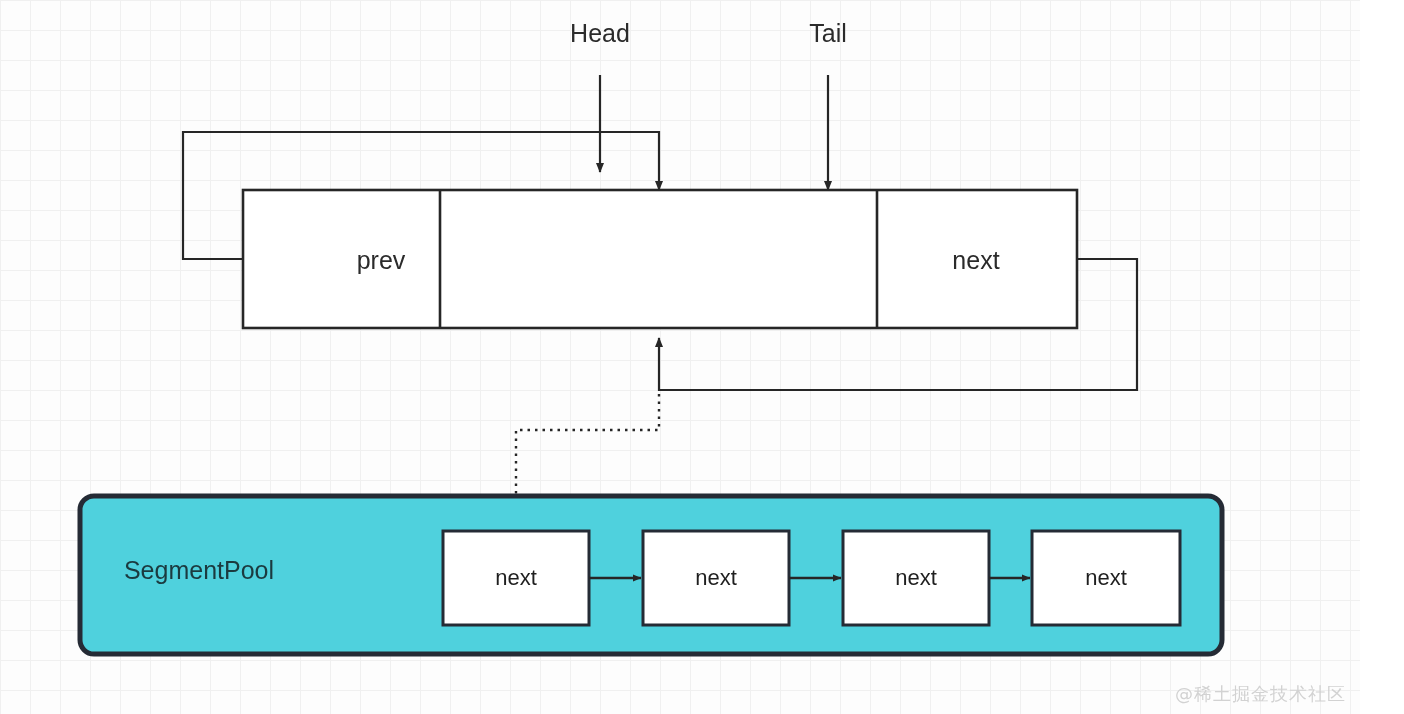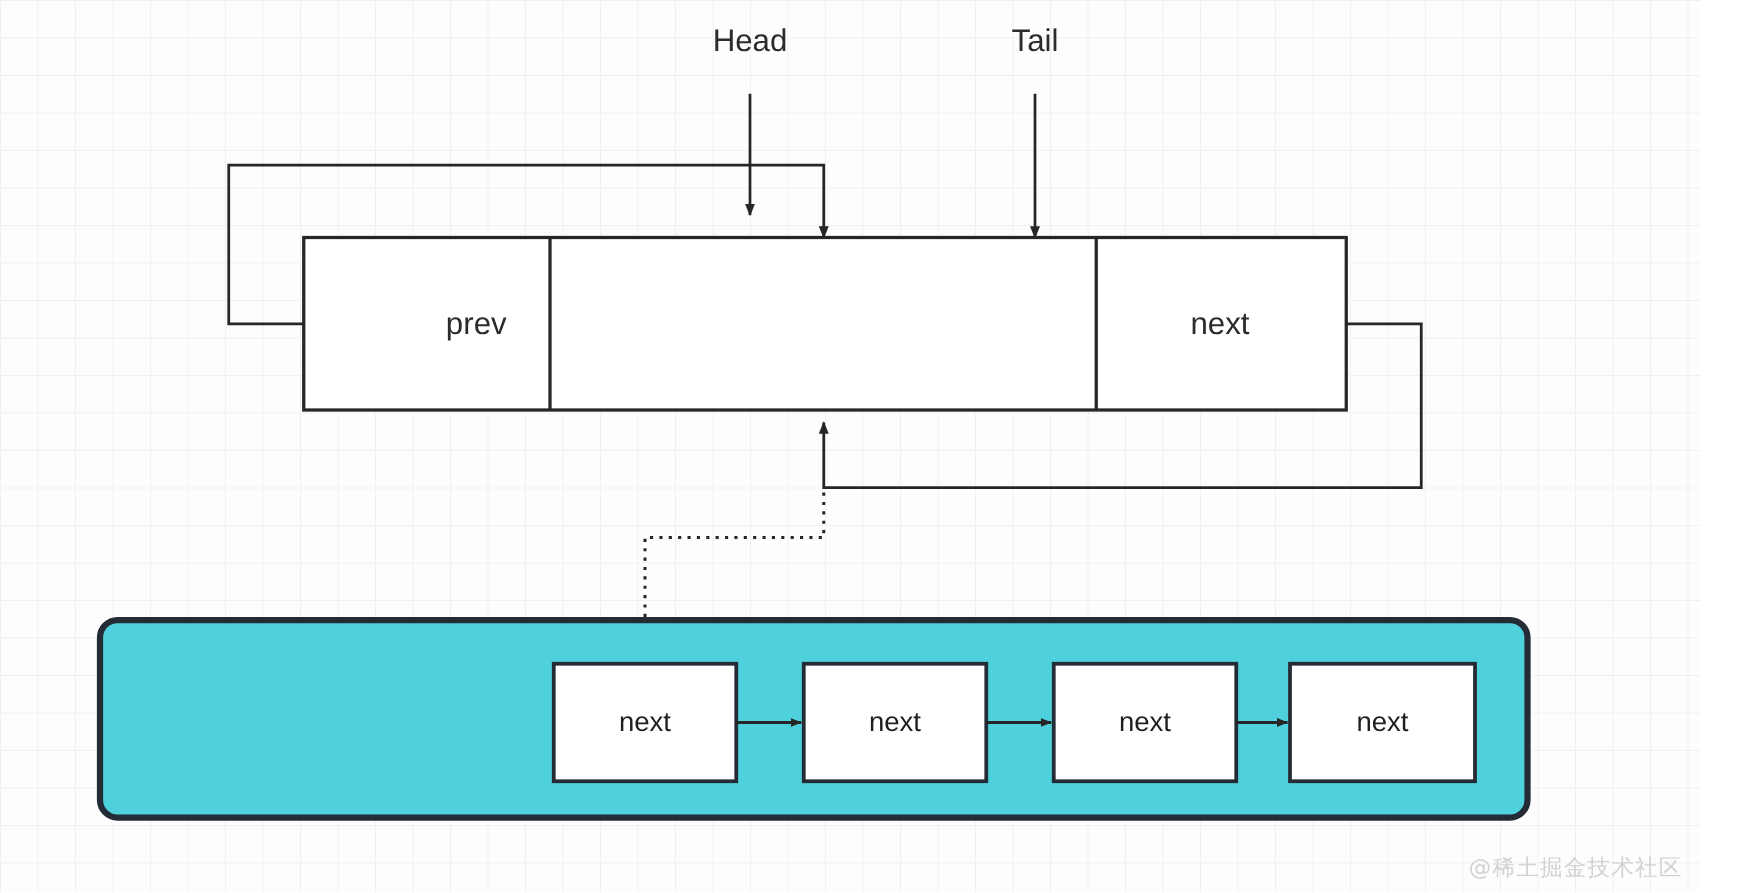--- a/index.html
+++ b/index.html
@@ -125,20 +125,21 @@
   </svg>
 
   <div class="lbl lbl-center" id="head-label">Head</div>
 
   <div class="lbl lbl-center" id="tail-label">Tail</div>
 
   <div class="lbl lbl-center" id="prev-label">prev</div>
 
   <div class="lbl lbl-center" id="next-label">next</div>
 
+  <div class="lbl lbl-center" id="pool-label">SegmentPool</div>
 
   <div class="lbl lbl-center pool-cell-label" style="left:516px; top:578px;">next</div>
   <div class="lbl lbl-center pool-cell-label" style="left:716px; top:578px;">next</div>
   <div class="lbl lbl-center pool-cell-label" style="left:916px; top:578px;">next</div>
   <div class="lbl lbl-center pool-cell-label" style="left:1106px; top:578px;">next</div>
 
   <div id="watermark">@稀土掘金技术社区</div>
 
 </div>
 

